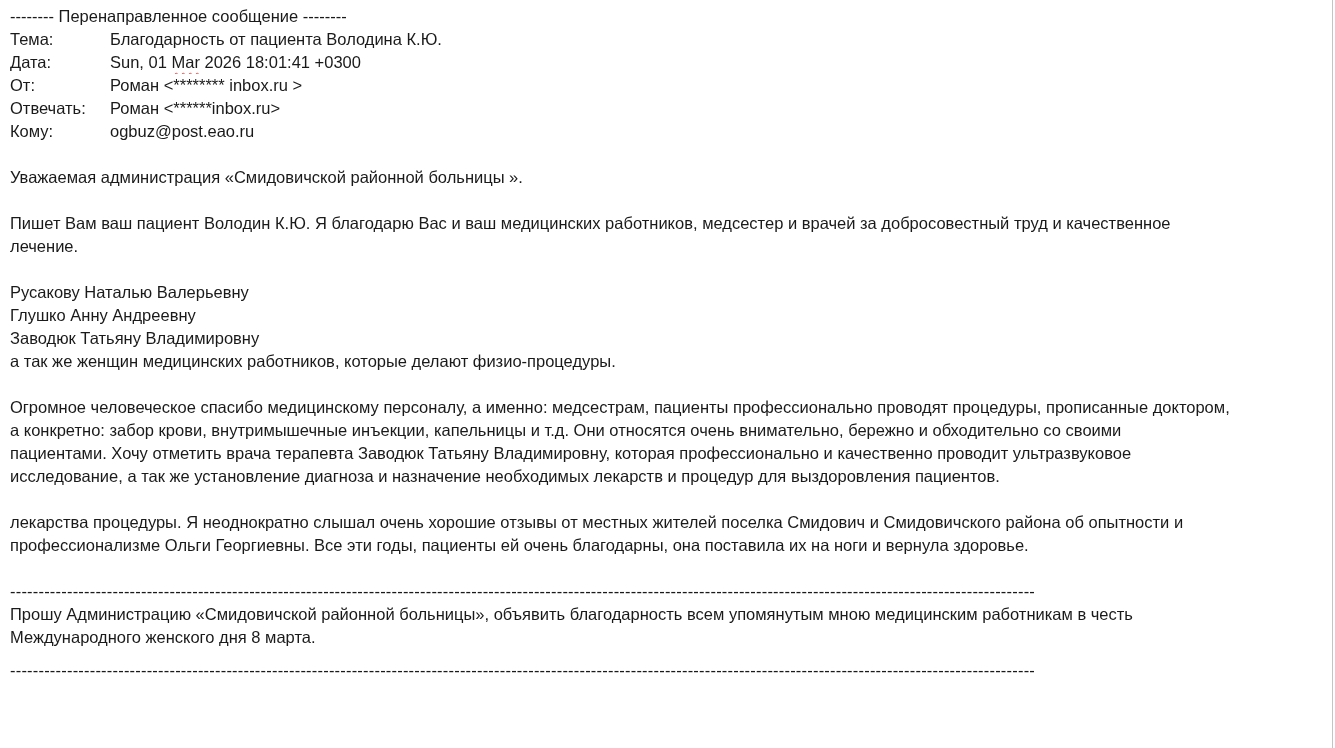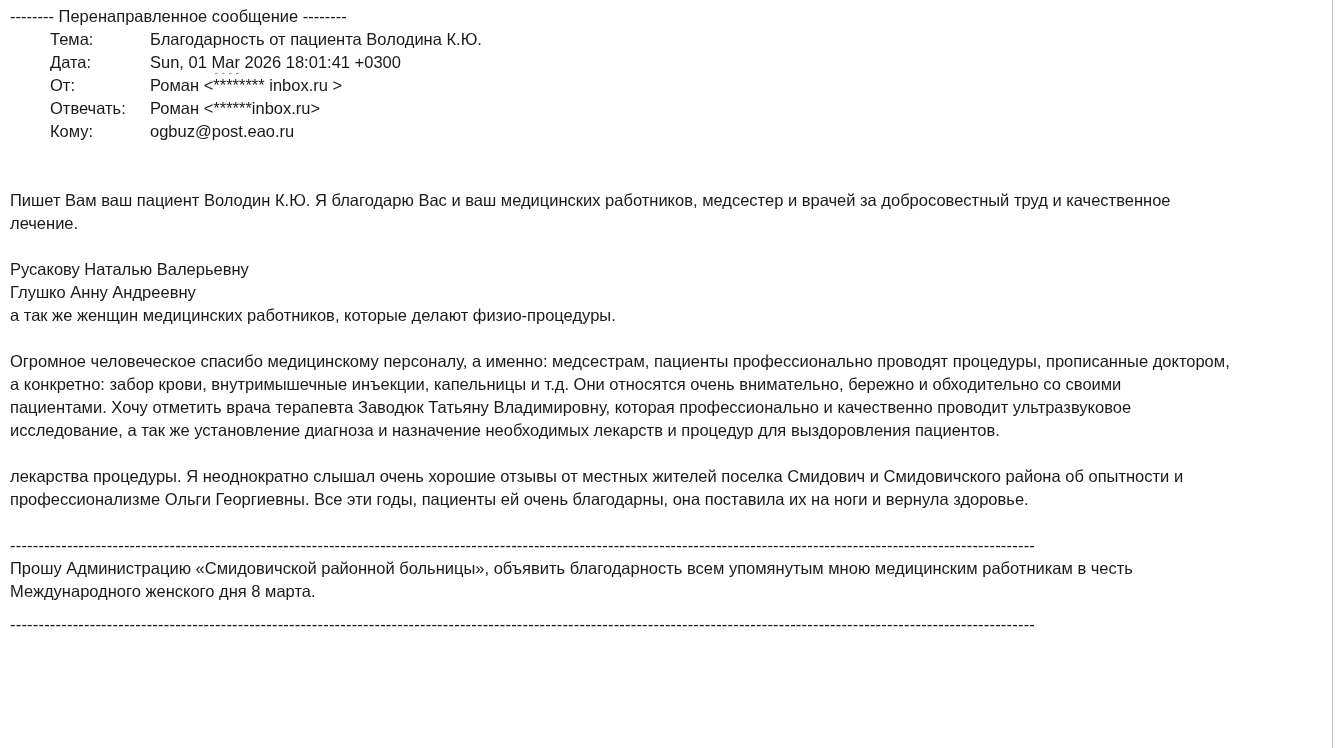--- a/index.html
+++ b/index.html
@@ -23,21 +23,20 @@
   .ln {
     height: 23px;
     line-height: 23px;
     white-space: nowrap;
     overflow: hidden;
   }
   .hdr-row { display: flex; }
   .hdr-label {
     flex: 0 0 100px;
     width: 100px;
-    margin-left: 40px;
   }
   .hdr-value { flex: 1 1 auto; white-space: nowrap; }
   .squiggle {
     text-decoration-line: underline;
     text-decoration-style: wavy;
     text-decoration-color: #e0524e;
     text-decoration-thickness: 1px;
     text-underline-offset: 4px;
   }
   .divider {
@@ -81,30 +80,32 @@
     <span class="hdr-value">Роман &lt;******inbox.ru&gt;</span>
   </div>
 
   <div class="ln hdr-row">
     <span class="hdr-label">Кому:</span>
     <span class="hdr-value">ogbuz@post.eao.ru</span>
   </div>
 
   <div class="ln"></div>
 
+  <div class="ln">Уважаемая администрация «Смидовичской районной больницы ».</div>
 
   <div class="ln"></div>
 
   <div class="ln">Пишет Вам ваш пациент Володин К.Ю. Я благодарю Вас и ваш медицинских работников, медсестер и врачей за добросовестный труд и качественное</div>
   <div class="ln">лечение.</div>
 
   <div class="ln"></div>
 
   <div class="ln">Русакову Наталью Валерьевну</div>
   <div class="ln">Глушко Анну Андреевну</div>
+  <div class="ln">Заводюк Татьяну Владимировну</div>
   <div class="ln">а так же женщин медицинских работников, которые делают физио-процедуры.</div>
 
   <div class="ln"></div>
 
   <div class="ln">Огромное человеческое спасибо медицинскому персоналу, а именно: медсестрам, пациенты профессионально проводят процедуры, прописанные доктором,</div>
   <div class="ln">а конкретно: забор крови, внутримышечные инъекции, капельницы и т.д. Они относятся очень внимательно, бережно и обходительно со своими</div>
   <div class="ln">пациентами. Хочу отметить врача терапевта Заводюк Татьяну Владимировну, которая профессионально и качественно проводит ультразвуковое</div>
   <div class="ln">исследование, а так же установление диагноза и назначение необходимых лекарств и процедур для выздоровления пациентов.</div>
 
   <div class="ln"></div>

